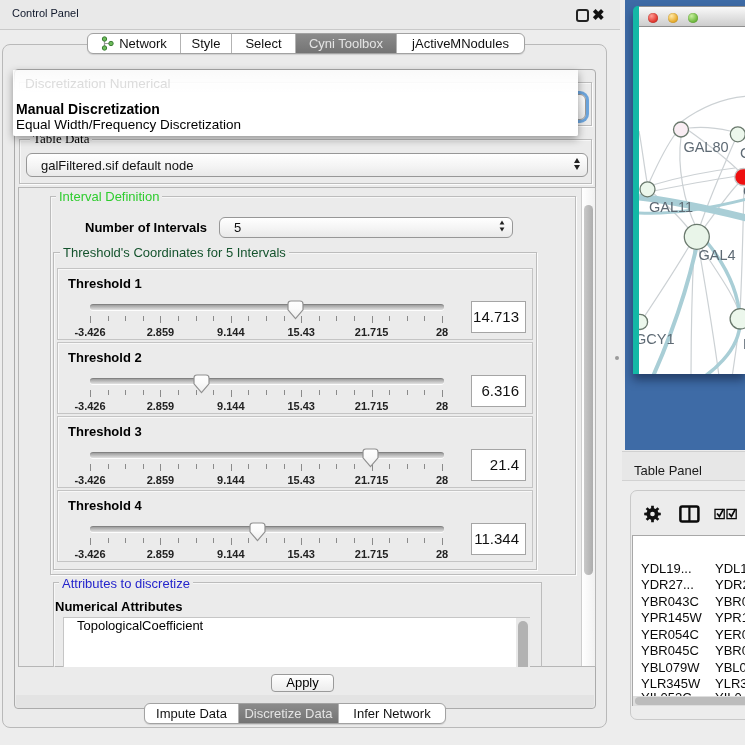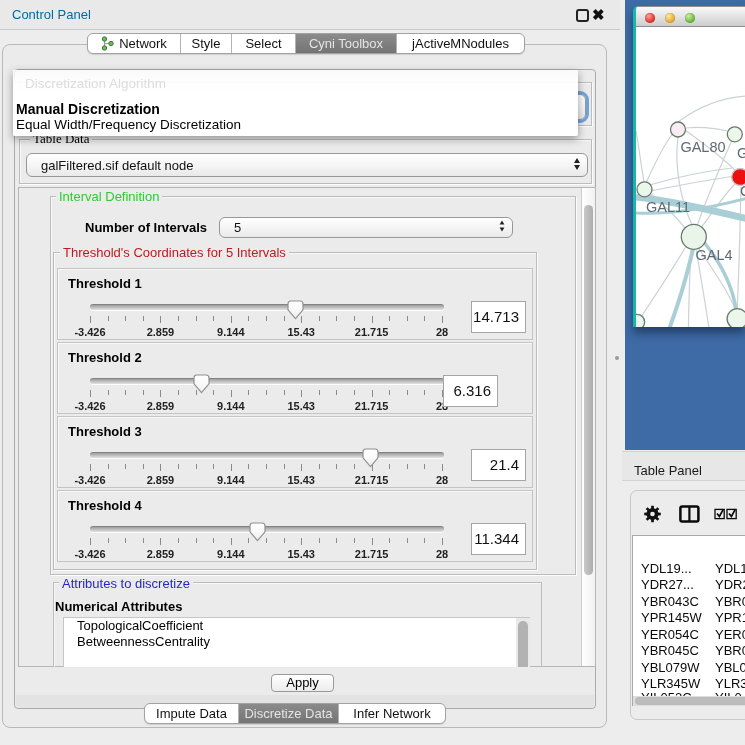--- a/index.html
+++ b/index.html
@@ -20,21 +20,21 @@
 .ticklab { position:absolute; font-size:11px; font-weight:bold; color:#222; transform:translateX(-50%); }
 .vbox { position:absolute; width:55px; height:32px; background:#fff; border:1px solid #a5a5a5;
   font-size:15px; color:#111; text-align:right; line-height:30px; padding-right:6px; }
 .tick { position:absolute; width:1px; height:6px; background:#8a8a8a; }
 </style></head>
 <body>
 
 <div class="abs" style="left:0;top:0;width:620px;height:745px;background:#ededed;"></div>
 
 <div class="abs" style="left:0;top:0;width:620px;height:30px;background:#e9e9e9;border-bottom:1px solid #c9c9c9;">
-  <div class="abs" style="left:12px;top:7px;font-size:13px;color:#0369a1;">Control Panel</div>
+  <div class="abs" style="left:12px;top:7px;font-size:11px;color:#0f172a;">Control Panel</div>
   <div class="abs" style="left:576px;top:9px;width:13px;height:13px;border:2px solid #222;border-radius:3px;"></div>
   <div class="abs" style="left:592px;top:7px;font-size:15px;font-weight:bold;color:#111;line-height:15px;">✖</div>
 </div>
 
 <div class="abs" style="left:2px;top:44px;width:605px;height:684px;background:#ebebeb;border:1px solid #b9b9b9;border-radius:8px;"></div>
 
 <div class="abs" style="left:14px;top:69px;width:582px;height:640px;background:#ebebeb;border:1px solid #ababab;border-radius:4px;"></div>
 
 <div class="seg" style="left:87px;top:33px;">
   <div class="s" style="width:93px;">
@@ -78,21 +78,21 @@
 <div class="blab" style="left:85px;top:220px;">Number of Intervals</div>
 <div class="combo" style="left:219px;top:217px;width:294px;height:21px;">
   <span style="position:absolute;left:14px;top:2px;">5</span>
   <span class="ar" style="top:2px;">
       <span class="tri-u" style="transform:scale(.8);"></span>
       <span class="tri-d" style="transform:scale(.8);"></span>
     </span>
 </div>
 
 <div class="abs etched" style="left:53px;top:252px;width:484px;height:318px;"></div>
-<div class="abs" style="left:60px;top:245px;font-size:13px;color:#b91c1c;background:#ebebeb;padding:0 3px;">Threshold's Coordinates for 5 Intervals</div>
+<div class="abs" style="left:60px;top:245px;font-size:13px;color:#14532d;background:#ebebeb;padding:0 3px;">Threshold's Coordinates for 5 Intervals</div>
 
 <div class="abs" style="left:57px;top:268px;width:476px;height:72px;background:#ebebeb;border:1px solid #c4c4c4;box-shadow:inset 1px 1px 0 #f8f8f8;"></div>
 <div class="blab" style="left:68px;top:276px;">Threshold 1</div>
 <div class="abs" style="left:90px;top:304px;width:354px;height:6px;border-radius:3px;background:linear-gradient(#9d9d9d,#e2e2e2);border-top:1px solid #828282;box-shadow:0 1px 0 rgba(255,255,255,.9);"></div>
 <div class="tick" style="left:90.0px;top:316px;height:7px;"></div>
 <div class="tick" style="left:107.6px;top:316px;height:5px;"></div>
 <div class="tick" style="left:125.2px;top:316px;height:5px;"></div>
 <div class="tick" style="left:142.8px;top:316px;height:5px;"></div>
 <div class="tick" style="left:160.4px;top:316px;height:7px;"></div>
 <div class="tick" style="left:178.0px;top:316px;height:5px;"></div>
@@ -161,21 +161,21 @@
 <svg class="abs" style="left:192.5px;top:374px;" width="17" height="20" viewBox="0 0 17 20">
     <path d="M4,1 L13,1 Q16,1 16,4 L16,9.8 L8.5,18.6 L1,9.8 L1,4 Q1,1 4,1 Z" fill="url(#thg2)" stroke="#909090" stroke-width="1.2"></path>
     <defs>
       <linearGradient id="thg2" x1="0" y1="0" x2="0" y2="1">
         <stop offset="0" stop-color="#ffffff"></stop>
         <stop offset="0.45" stop-color="#fafafa"></stop>
         <stop offset="1" stop-color="#ededed"></stop>
       </linearGradient>
     </defs>
   </svg>
-<div class="vbox" style="left:443px;top:375px;">6.316</div>
+<div class="vbox" style="left:471px;top:375px;">6.316</div>
 <div class="abs" style="left:57px;top:416px;width:476px;height:72px;background:#ebebeb;border:1px solid #c4c4c4;box-shadow:inset 1px 1px 0 #f8f8f8;"></div>
 <div class="blab" style="left:68px;top:424px;">Threshold 3</div>
 <div class="abs" style="left:90px;top:452px;width:354px;height:6px;border-radius:3px;background:linear-gradient(#9d9d9d,#e2e2e2);border-top:1px solid #828282;box-shadow:0 1px 0 rgba(255,255,255,.9);"></div>
 <div class="tick" style="left:90.0px;top:464px;height:7px;"></div>
 <div class="tick" style="left:107.6px;top:464px;height:5px;"></div>
 <div class="tick" style="left:125.2px;top:464px;height:5px;"></div>
 <div class="tick" style="left:142.8px;top:464px;height:5px;"></div>
 <div class="tick" style="left:160.4px;top:464px;height:7px;"></div>
 <div class="tick" style="left:178.0px;top:464px;height:5px;"></div>
 <div class="tick" style="left:195.6px;top:464px;height:5px;"></div>
@@ -250,44 +250,43 @@
       </linearGradient>
     </defs>
   </svg>
 <div class="vbox" style="left:471px;top:523px;">11.344</div>
 
 <div class="abs" style="left:53px;top:582px;width:489px;height:85px;border:1px solid #bcbcbc;border-bottom:none;box-shadow:inset 1px 1px 0 rgba(255,255,255,.6);"></div>
 <div class="abs" style="left:59px;top:576px;font-size:13px;color:#2525cc;background:#ebebeb;padding:0 3px;">Attributes to discretize</div>
 <div class="blab" style="left:55px;top:599px;">Numerical Attributes</div>
 <div class="abs" style="left:63px;top:617px;width:453px;height:50px;background:#fff;border:1px solid #c6c6c6;border-bottom:none;border-right:none;overflow:hidden;">
   <div style="font-size:13px;color:#000;padding-left:13px;line-height:16px;">TopologicalCoefficient</div>
-  <div style="font-size:13px;color:#000;padding-left:13px;line-height:16px;">BetweennessCentrality</div>
 </div>
 <div class="abs" style="left:516px;top:617px;width:14px;height:50px;background:#e9e9e9;border-top:1px solid #c6c6c6;"></div>
 <div class="abs" style="left:518px;top:621px;width:10px;height:46px;background:#b2b2b2;border-radius:5px 5px 0 0;"></div>
 
 <div class="abs" style="left:16px;top:695px;width:578px;height:13px;background:#e3e3e3;border-radius:0 0 4px 4px;"></div>
 
 <div class="abs" style="left:271px;top:674px;width:63px;height:18px;border:1px solid #9a9a9a;border-radius:4px;background:linear-gradient(#ffffff,#ececec);font-size:13px;text-align:center;line-height:16px;color:#000;">Apply</div>
 
 <div class="seg" style="left:144px;top:703px;">
   <div class="s" style="width:94px;">Impute Data</div>
   <div class="s dark" style="width:100px;">Discretize Data</div>
   <div class="s" style="width:106px;">Infer Network</div>
 </div>
 
 <div class="abs" style="left:13px;top:70px;width:565px;height:66px;background:linear-gradient(180deg, rgba(255,255,255,.75) 0%, rgba(255,255,255,.94) 20%, #fff 34%);box-shadow:0 3px 8px rgba(0,0,0,.38);border-radius:0 0 2px 2px;">
-  <div style="position:absolute;left:12px;top:6px;font-size:13.5px;color:#dcdcdc;">Discretization Algorithm</div>
+  <div style="position:absolute;left:12px;top:6px;font-size:13.5px;color:#dcdcdc;">Discretization Numerical</div>
   <div style="position:absolute;left:3px;top:31px;font-size:14px;font-weight:bold;color:#000;">Manual Discretization</div>
   <div style="position:absolute;left:3px;top:47px;font-size:13.5px;color:#000;">Equal Width/Frequency Discretization</div>
 </div>
 
 <div class="abs" style="left:625px;top:0;width:120px;height:450px;background:#3e6ba6;"></div>
 
-<div class="abs" style="left:633px;top:6px;width:112px;height:321px;border-radius:5px 0 0 0;overflow:hidden;box-shadow:0 6px 10px rgba(10,20,45,.5);border-left:3px solid #14b8a6;">
+<div class="abs" style="left:633px;top:6px;width:112px;height:368px;border-radius:5px 0 0 0;overflow:hidden;box-shadow:0 6px 10px rgba(10,20,45,.5);border-left:6px solid #14b8a6;">
   <div style="height:21px;background:linear-gradient(#f9f9f9,#cdcdcd);border-top:1px solid #909090;border-bottom:1px solid #8e8e8e;position:relative;">
     <div style="position:absolute;left:8.5px;top:5.5px;width:10px;height:10px;border-radius:50%;background:radial-gradient(circle at 35% 30%, #ff9d96, #e33d35 60%, #b02420);box-shadow:inset 0 0 1px #902018;"></div>
     <div style="position:absolute;left:28.5px;top:5.5px;width:10px;height:10px;border-radius:50%;background:radial-gradient(circle at 35% 30%, #ffe9a8, #e8af34 60%, #c08a1c);box-shadow:inset 0 0 1px #a07a18;"></div>
     <div style="position:absolute;left:48.5px;top:5.5px;width:10px;height:10px;border-radius:50%;background:radial-gradient(circle at 35% 30%, #c8efa0, #74bc44 60%, #55942c);box-shadow:inset 0 0 1px #4a8424;"></div>
   </div>
   <div style="height:394px;background:#fff;position:relative;">
     <svg width="112" height="394" viewBox="0 0 112 394" style="position:absolute;left:0;top:0;">
       <g stroke="#ccd1d4" stroke-width="1.2" fill="none">
         <path d="M42,110 C38,140 45,175 57,200"></path>
         <path d="M37,106 C25,122 15,145 10,156"></path>

